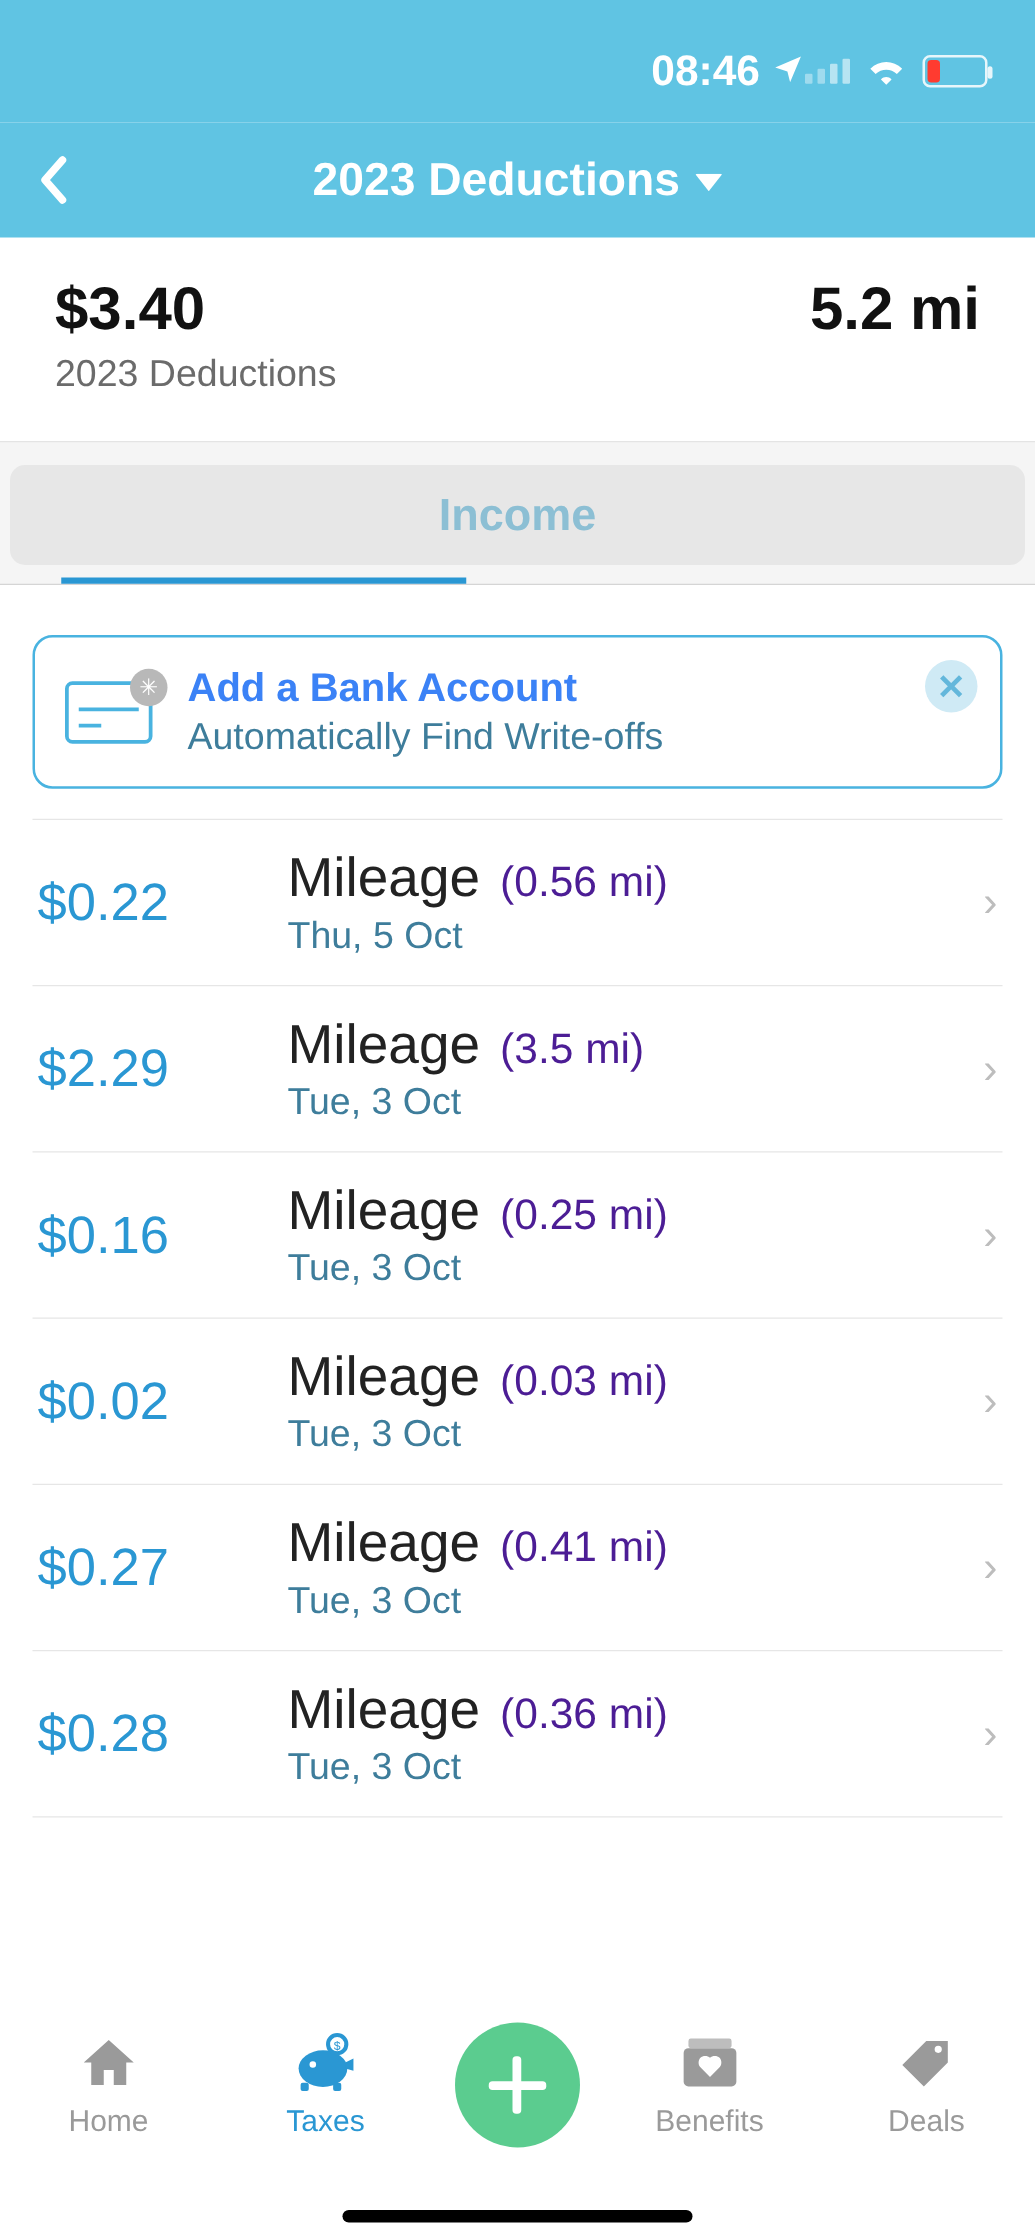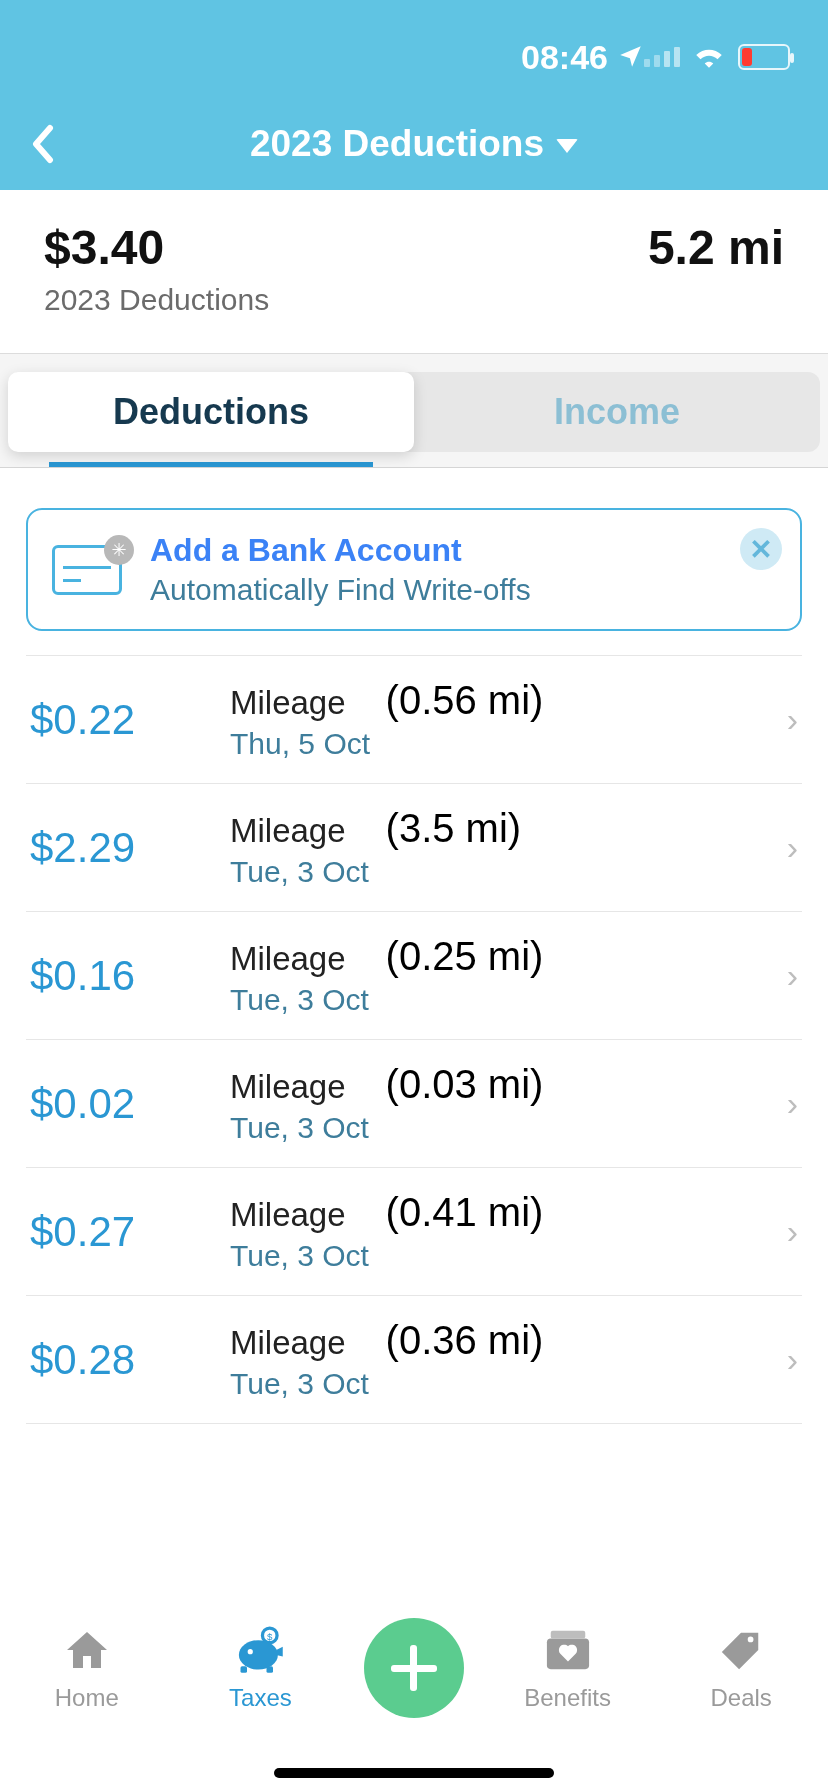--- a/index.html
+++ b/index.html
@@ -52,22 +52,22 @@
   .banner .texts .t1{ color:#3b82f6; font-size:32px; font-weight:700; }
   .banner .texts .t2{ color:#3e7d9b; font-size:30px; margin-top:4px; }
   .banner .close-dot{ position:absolute; right:18px; top:18px; width:42px; height:42px; background:#cfeaf5; border-radius:50%; display:flex; align-items:center; justify-content:center; color:#63b7db; font-size:28px; font-weight:700;}
   
   .list { padding: 0 26px; }
   .row { display:flex; align-items:center; border-top:1.5px solid #e6e6e6; padding:22px 4px; gap:30px; }
   .row:last-child{ border-bottom:1.5px solid #e6e6e6; }
   .row .amount { width:170px; color:#2a97d3; font-size:42px; font-weight:500; }
   .row .mid { flex:1; }
   .row .title-line { display:flex; gap:16px; align-items:baseline; }
-  .row .cat { font-size:33px; color:#222; }
-  .row .dist { font-size:40px; color:#000000;margin-left:24px; }
+  .row .cat { font-size:44px; color:#222; }
+  .row .dist { font-size:34px; color:#4c1d95; }
   .row .date { font-size:30px; color:#3e7d9b; margin-top:4px; }
   .row .chev { color:#bdbdbd; font-size:34px; }
   
   .tabbar { position:absolute; left:0; right:0; bottom:0; height:190px; background:#fff; display:flex; align-items:flex-start; justify-content:space-around; padding-top:22px; }
   .tabbar .item { display:flex; flex-direction:column; align-items:center; gap:8px; color:#9a9a9a; font-size:24px; width:140px; }
   .tabbar .item.active { color:#2a97d3; }
   .tabbar .item .ic { width:52px; height:52px; display:flex; align-items:center; justify-content:center; }
   .fab { width:100px; height:100px; background:#5bcc8f; border-radius:50%; display:flex; align-items:center; justify-content:center; color:#fff; margin-top:-6px; }
   .fab .plus-h{ position:absolute; width:46px; height:7px; background:#fff; border-radius:3px;}
   .fab .plus-v{ position:absolute; width:7px; height:46px; background:#fff; border-radius:3px;}
@@ -121,23 +121,20 @@
     <div class="big">$3.40</div>
     <div class="sub">2023 Deductions</div>
   </div>
   <div class="right">
     <div class="big">5.2 mi</div>
   </div>
 </div>
 
 <div class="tabs-wrap">
   <div class="tabs">
-    <div class="tab active">
-        <span>Deductions</span>
-      </div>
     <div class="tab inactive">
         <span>Income</span>
       </div>
   </div>
   <div class="tab-indicator"></div>
 </div>
 
 <div class="content">
 
   <div class="banner-wrap">

